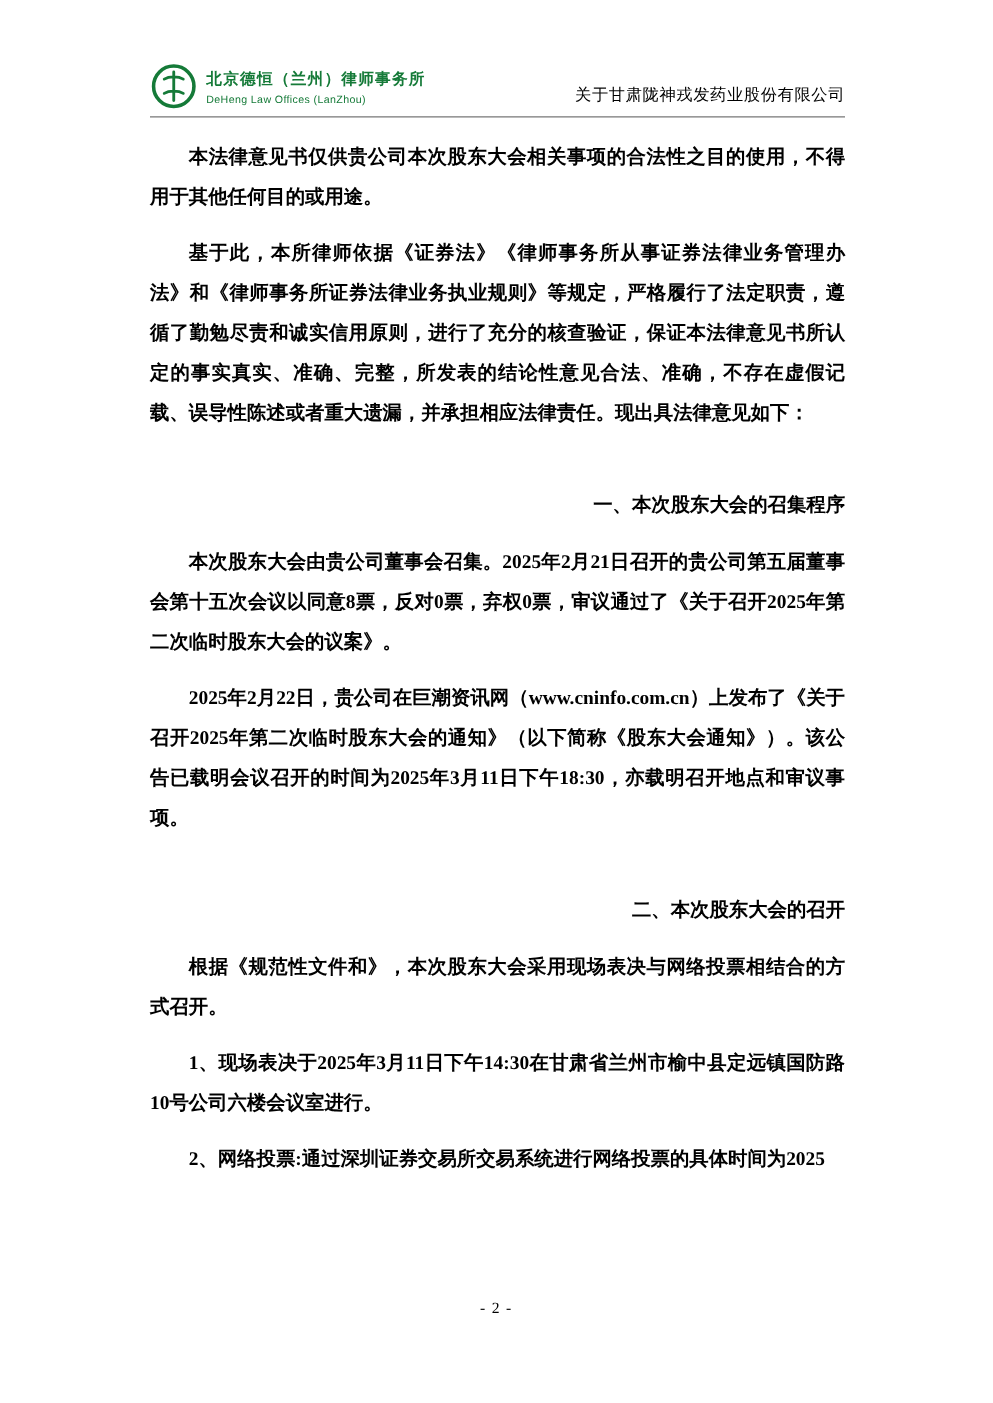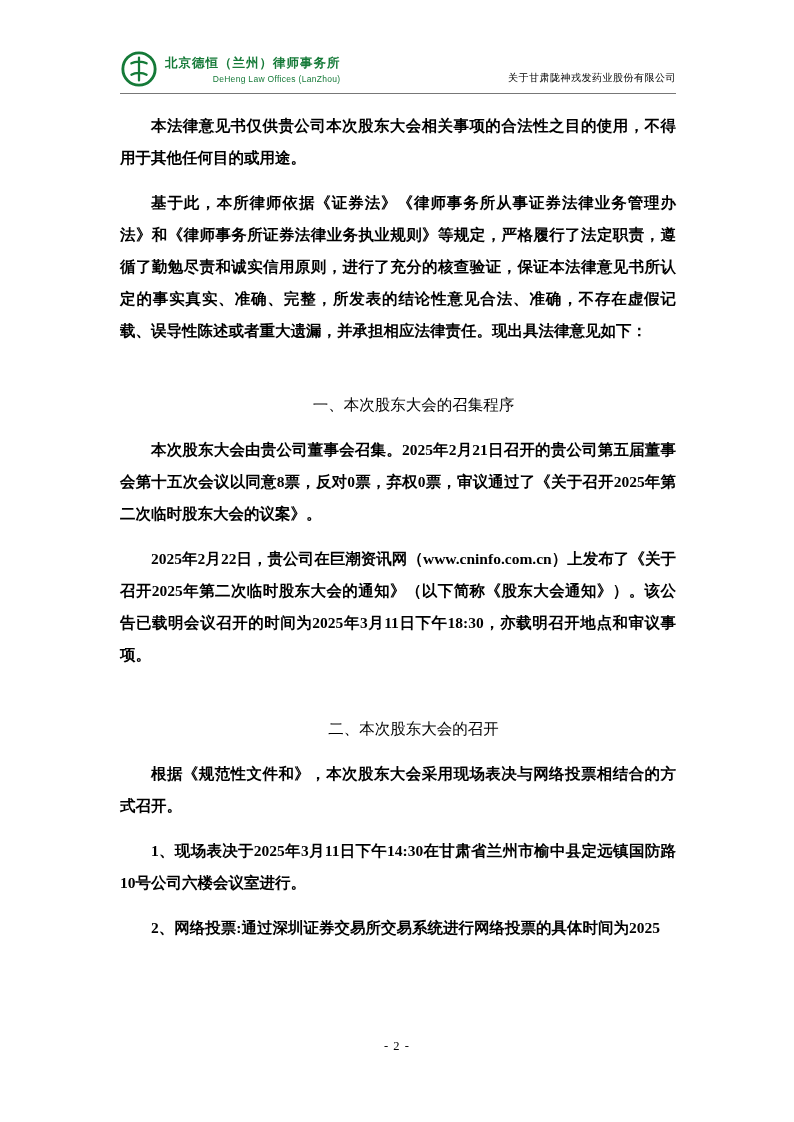--- a/index.html
+++ b/index.html
@@ -24,38 +24,38 @@
     align-items: flex-end;
     padding-bottom: 5px;
     border-bottom: 1px solid #777777;
   }
   .logo {
     display: flex;
     align-items: center;
     gap: 7px;
   }
   .logo-emblem svg { display: block; }
-  .logo-text { display: flex; flex-direction: column; gap: 2px; align-items: flex-end; }
+  .logo-text { display: flex; flex-direction: column; gap: 2px; }
   .logo-cn {
     color: #157a38;
     font-weight: bold;
     font-size: 12.5px;
     letter-spacing: 1px;
     font-family: "Liberation Sans", "DejaVu Sans", sans-serif;
     white-space: nowrap;
   }
   .logo-en {
     color: #157a38;
     font-size: 8.5px;
     letter-spacing: 0.3px;
     font-family: "Liberation Sans", "DejaVu Sans", sans-serif;
     white-space: nowrap;
   }
   .header-title1 {
-    font-size: 10px;
+    font-size: 13px;
     letter-spacing: 0.5px;
     padding-bottom: 3px;
     white-space: nowrap;
     text-align: right;
   }
   .header-row2 {
     text-align: right;
     padding: 5px 0 6px 0;
     border-bottom: 2px solid #000000;
     font-weight: bold;
@@ -69,22 +69,22 @@
     font-size: 15.5px;
   }
   .doc-body p {
     text-indent: 2em;
     text-align: justify;
     line-height: 32px;
     margin-bottom: 13px;
     font-weight: bold;
   }
   .doc-body p.heading {
-    font-weight: normal;
-    text-align: center;
+    font-weight: bold;
+    text-align: right;
     margin-top: 42px;
     margin-bottom: 13px;
   }
 
   
   .doc-footer {
     position: absolute;
     left: 0;
     right: 0;
     bottom: 68px;

